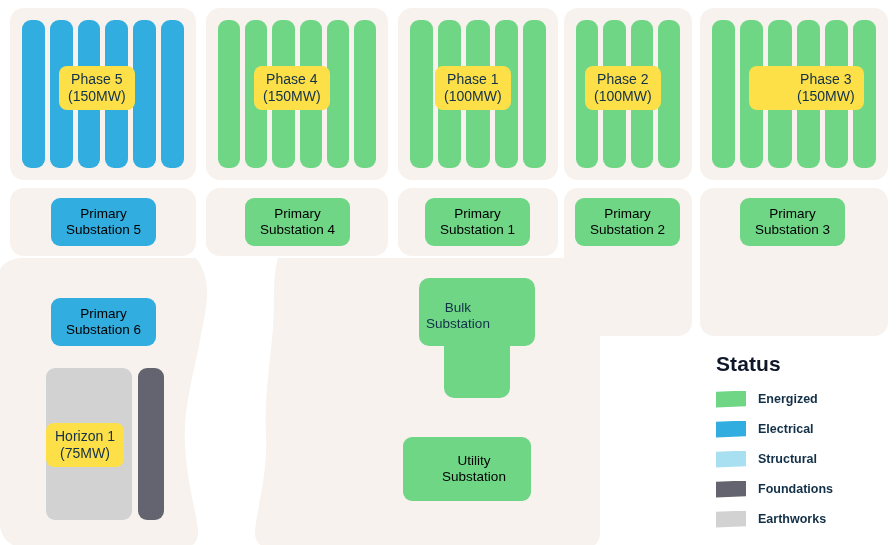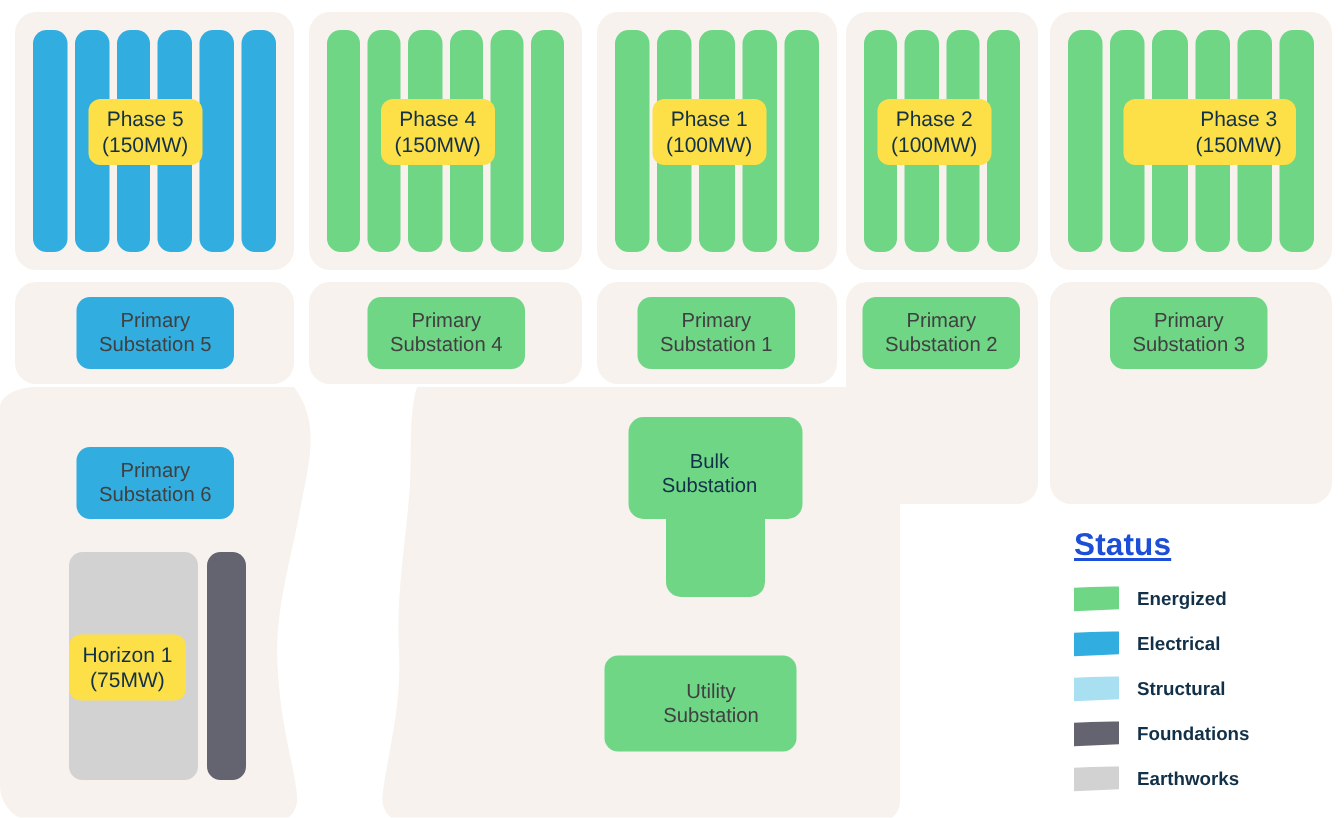--- a/index.html
+++ b/index.html
@@ -49,21 +49,21 @@
   
   .block {
     position: absolute;
     border-radius: 9px;
     display: flex;
     align-items: center;
     justify-content: center;
     text-align: center;
     line-height: 1.18;
     font-size: 13.5px;
-    color: #404040;
+    color: #000000;
     box-sizing: border-box;
   }
   .block.energized   { background: #6fd686; }
   .block.electrical  { background: #31ade0; }
   .block.foundations { background: #63646f; }
   .block.earthworks  { background: #d2d2d2; }
 
   
   .tshape-top {
     position: absolute;
@@ -112,24 +112,23 @@
   
   #legend {
     position: absolute;
     left: 716px;
     top: 352px;
     width: 175px;
   }
   .legend-title {
     font-size: 21px;
     font-weight: bold;
-    color: #1d4ed8;
+    color: #0f172a;
     margin: 0 0 12px 0;
     letter-spacing: 0.1px;
-    text-decoration: underline;
   }
   .legend-item {
     display: flex;
     align-items: center;
     height: 22px;
     margin-bottom: 8px;
   }
   .legend-swatch {
     width: 30px;
     height: 17px;
@@ -266,21 +265,21 @@
   <div class="block electrical" style="left:51px; top:298px; width:105px; height:48px;">
     <div>
       <div>Primary</div>
       <div>Substation 6</div>
     </div>
   </div>
 
   <div>
     <div class="tshape-top" style="left:419px; top:278px; width:116px; height:68px;"></div>
     <div class="tshape-stem" style="left:444px; top:340px; width:66px; height:58px;"></div>
-    <div class="tshape-label" style="left:419px; top:300px; width:108px;">
+    <div class="tshape-label" style="left:404px; top:300px; width:108px;">
       <div>Bulk</div>
       <div>Substation</div>
     </div>
   </div>
 
   <div class="block energized" style="left:403px; top:437px; width:128px; height:64px;padding-left:14px;">
     <div>
       <div>Utility</div>
       <div>Substation</div>
     </div>

